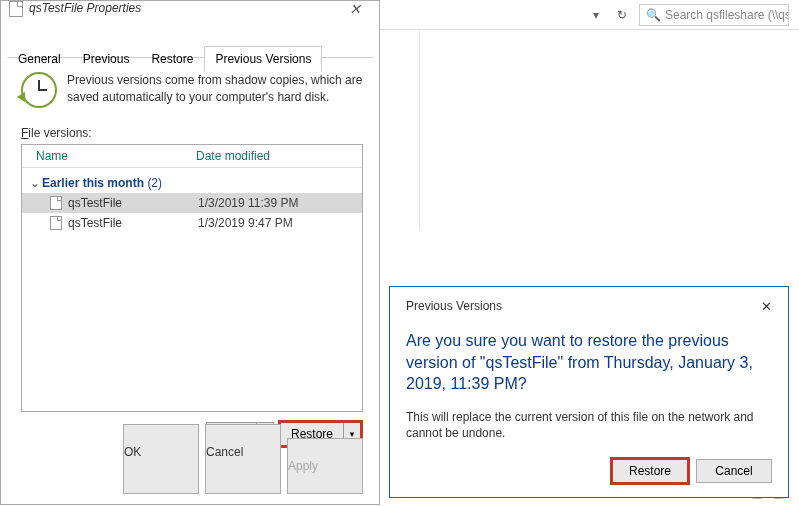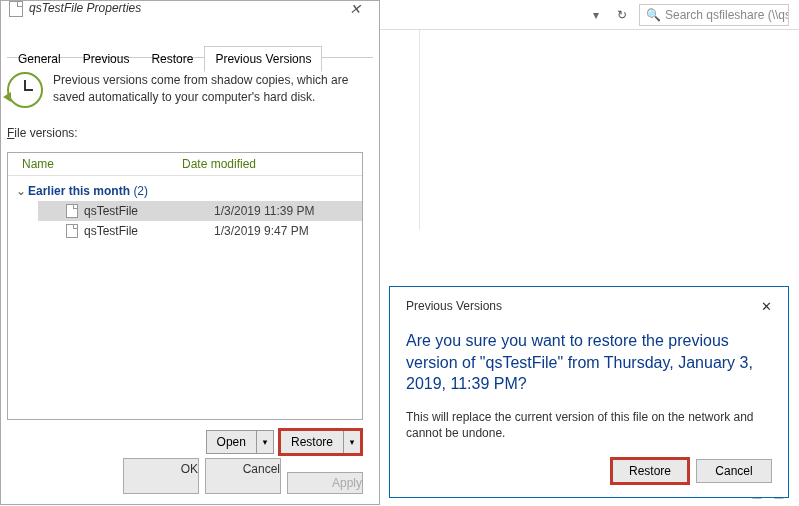--- a/index.html
+++ b/index.html
@@ -20,57 +20,57 @@
 .titlebar { height: 30px; display: flex; align-items: flex-start; padding: 0 4px 0 8px; font-style: italic; }
 .titlebar .doc-icon { width: 14px; height: 16px; border: 1px solid #999; background: #fff; margin-right: 6px; position: relative; }
 .titlebar .doc-icon::after { content:""; position:absolute; top:0; right:0; width:4px; height:4px; background:#fff; border-left:1px solid #999; border-bottom:1px solid #999;}
 .titlebar .title { flex: 1; font-size: 12px; color: #333; }
 .titlebar .close { width: 40px; text-align: center; font-size: 14px; color: #555; }
 
 .tabs { display: flex; border-bottom: 1px solid #ccc; margin: 0 6px; }
 .tab { padding: 5px 10px; border: 1px solid transparent; border-bottom: none; position: relative; top: 15px; color: #000000; }
 .tab.active { border-color: #ccc; background: #fff; border-bottom: 1px solid #fff; }
 
-.body { padding: 14px 16px 8px 6px; }
+.body { padding: 14px 16px 8px 20px; }
 .info-row { display: flex; gap: 10px; align-items: flex-start; margin-bottom: 18px; }
 .clock-icon { width: 36px; height: 36px; border-radius: 50%; border: 2px solid #7aa030; position: relative; flex-shrink:0;}
 .clock-icon::before { content:""; position:absolute; left:47%; top:18%; width:2px; height:10px; background:#333; }
 .clock-icon::after { content:""; position:absolute; left:47%; top:47%; width:9px; height:2px; background:#333; }
 .clock-wrap { position:relative; }
 .clock-arrow { position:absolute; left:-4px; top:20px; width:0; height:0; border-top:5px solid transparent; border-bottom:5px solid transparent; border-right:8px solid #7aa030;}
 .info-text { font-size: 12px; color: #333; line-height: 1.4; }
 
-.label { font-size: 12px; color: #333; margin-bottom: 12px; }
+.label { font-size: 12px; color: #333; margin-bottom: 4px; }
 
 .listbox { border: 1px solid #aaa; height: 268px; padding-top: 0; overflow:hidden; }
-.list-header { display: flex; padding: 4px 10px 4px 14px; color: #4d7c0f; }
+.list-header { display: flex; padding: 4px 10px 4px 14px; color: #0f766e; }
 .list-header .col-name { width: 160px; }
 .list-header .col-date { flex: 1; }
 .list-header-border { border-bottom: 1px solid #e0e0e0; }
 
 .group-row { display: flex; align-items: center; padding: 8px 8px 3px 8px; color: #0a3b8c; cursor: default; }
 .group-row .chev { width: 12px; color: #555; }
 .group-row .gname { color: #15428b; font-size: 12px; font-weight: bold; }
 .group-row .gcount { color: #15428b; }
 
-.item-row { display: flex; align-items: flex-start; padding: 3px 10px 3px 28px; margin-left: 30px; }
+.item-row { display: flex; align-items: flex-start; padding: 3px 10px 3px 28px; }
 .item-row.selected { background: #d8d8d8; }
 .item-row .doc-mini { width: 12px; height: 14px; border: 1px solid #999; background:#fff; margin-right: 6px; position:relative;}
 .item-row .doc-mini::after { content:""; position:absolute; top:0; right:0; width:3px; height:3px; background:#fff; border-left:1px solid #999; border-bottom:1px solid #999;}
 .item-row .iname { width: 130px; color: #333; }
 .item-row .idate { color: #404040; }
 
 .action-row { display: flex; justify-content: flex-end; gap: 6px; margin-top: 10px; padding-right: 2px;}
 .split-btn { display: flex; border: 1px solid #999; background: #e9e9e9; height: 24px; }
 .split-btn .main { padding: 2px 10px; border-right: 1px solid #999; display:flex; align-items:center;}
 .split-btn .drop { width: 16px; display: flex; align-items: center; justify-content: center; font-size: 9px;}
 .highlight-red { outline: 3px solid #c0392b; outline-offset: -1px; }
 
 .footer { display: flex; justify-content: flex-end; gap: 6px; padding: 10px 16px 10px 10px; position:absolute; bottom:0; left:0; right:0; border-top: none;}
-.btn { border: 1px solid #aaa; background: #e9e9e9; padding: 3px 0; width: 76px; text-align: right; color: #333; }
+.btn { border: 1px solid #aaa; background: #e9e9e9; padding: 20px 0; width: 76px; text-align: left; color: #333; }
 .btn.disabled { color: #aaa; margin-top: 14px; }
 
 
 .confirm { position: absolute; left: 389px; top: 286px; width: 400px; border: 1px solid #0a66aa; background: #fff; padding: 12px 16px 14px 16px; }
 .confirm .ctitle-row { display:flex; justify-content: space-between; margin-bottom: 16px;}
 .confirm .ctitle { font-size: 12px; color: #333; }
 .confirm .cclose { color: #333; font-size: 13px; }
 .confirm .msg { color: #0a3b8c; font-size: 16px; line-height: 1.35; margin-bottom: 14px; }
 .confirm .sub { color: #333; font-size: 12px; line-height: 1.35; margin-bottom: 18px;}
 .confirm .btn-row { display:flex; justify-content:flex-end; gap: 8px; }

